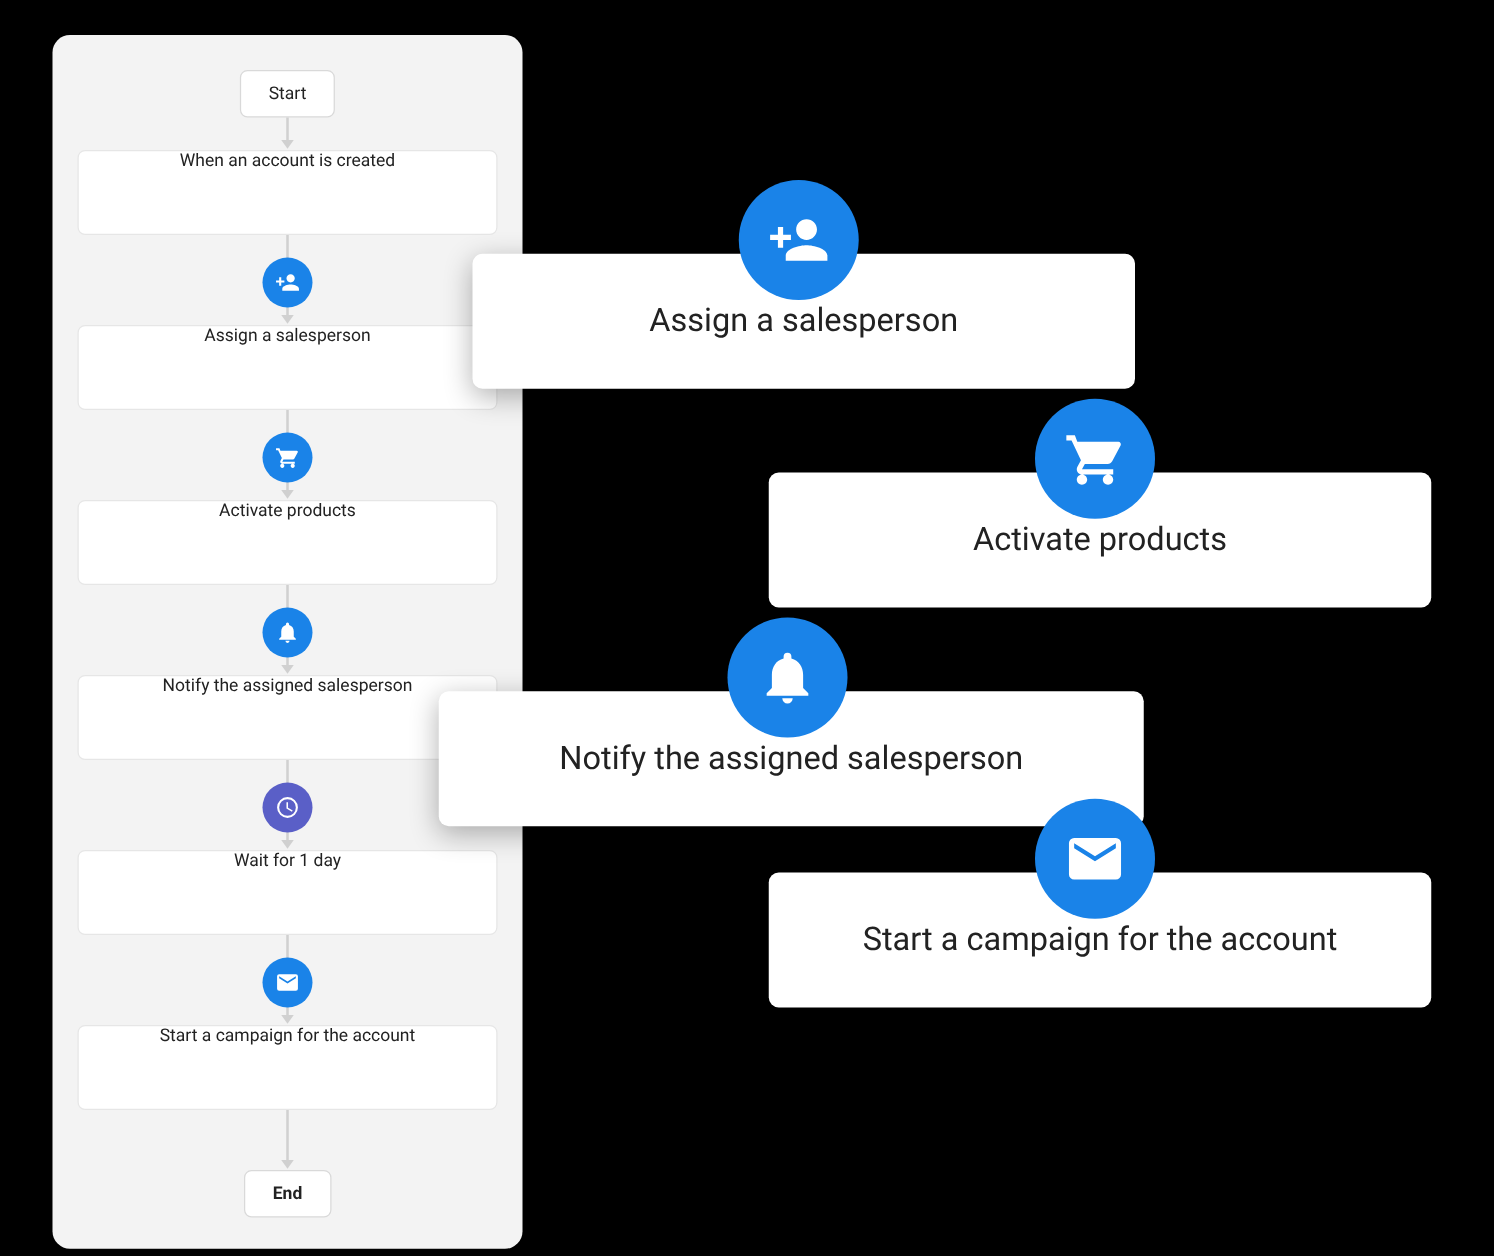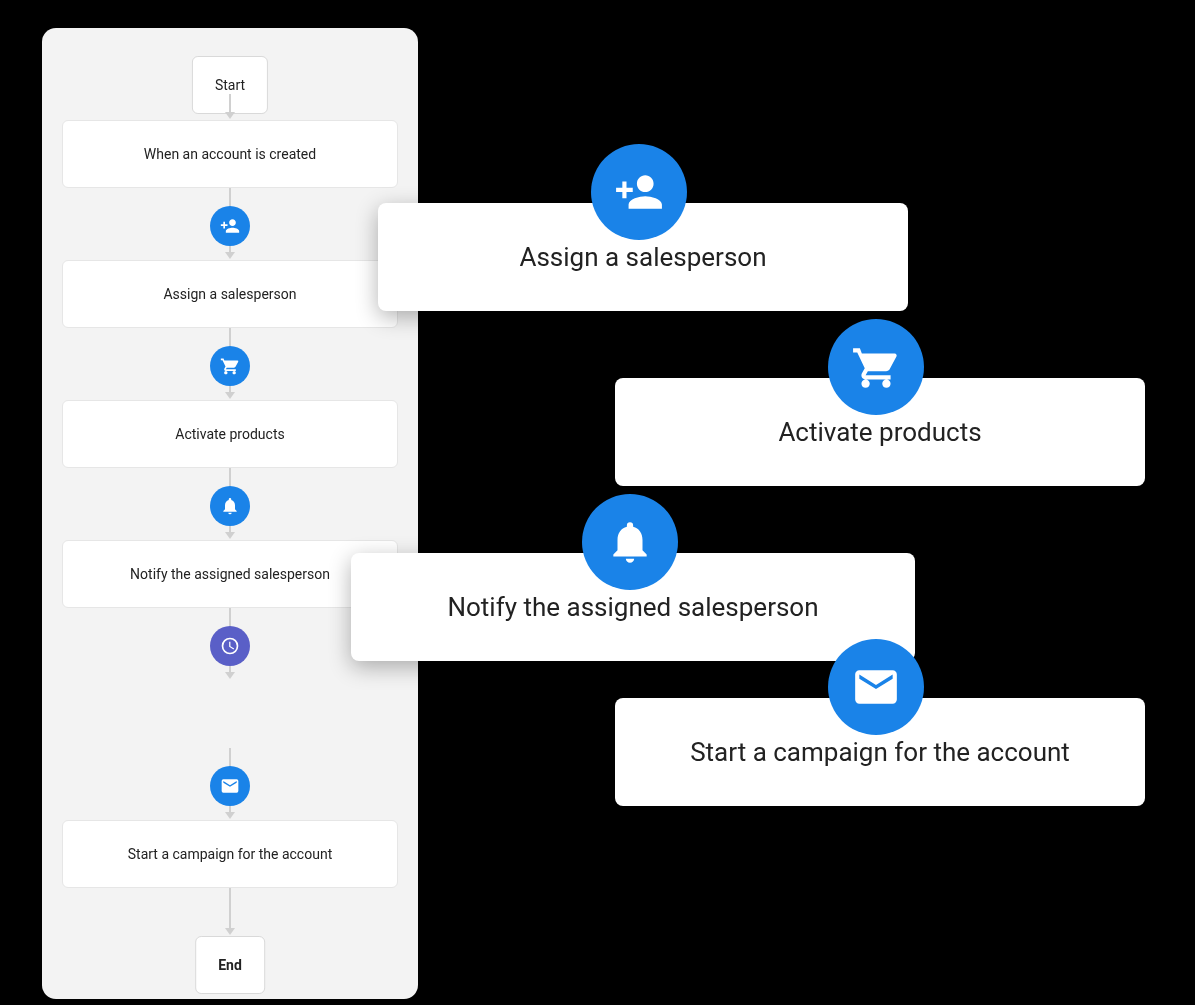--- a/index.html
+++ b/index.html
@@ -23,36 +23,35 @@
     border-radius: 14px;
   }
 
   .node-small {
     position: absolute;
     left: 50%;
     transform: translateX(-50%);
     background: #fff;
     border: 1px solid #d9d9d9;
     border-radius: 6px;
-    padding: 20px 22px;
+    padding: 10px 22px;
     font-size: 14px;
     color: #222;
   }
 
   .node-card {
     position: absolute;
     left: 50%;
     transform: translateX(-50%);
     background: #fff;
     border: 1px solid #e6e6e6;
     border-radius: 6px;
     width: 336px;
     height: 68px;
     display: flex;
-    align-items: center;
     justify-content: center;
     font-size: 14px;
     color: #222;
   }
 
   .connector {
     position: absolute;
     left: 50%;
     transform: translateX(-50%);
     width: 2px;
@@ -155,20 +154,23 @@
     <span>Notify the assigned salesperson</span>
   </div>
   <div class="connector" style="top:580px; height:64px;"></div>
   <div class="arrow-down" style="top:644px;"></div>
 
   <div class="icon-circle purple" style="top:598px;">
     <svg viewBox="0 0 24 24">
         <path d="M12 2a10 10 0 1 0 0 20 10 10 0 0 0 0-20zm0 18a8 8 0 1 1 0-16 8 8 0 0 1 0 16zm.5-13H11v6l5.25 3.15.75-1.23-4.5-2.67z"></path>
       </svg>
   </div>
+  <div class="node-card" style="top:652px;">
+    <span>Wait for 1 day</span>
+  </div>
   <div class="connector" style="top:720px; height:64px;"></div>
   <div class="arrow-down" style="top:784px;"></div>
 
   <div class="icon-circle blue" style="top:738px;">
     <svg viewBox="0 0 24 24">
         <path d="M20 4H4a2 2 0 0 0-2 2v12a2 2 0 0 0 2 2h16a2 2 0 0 0 2-2V6a2 2 0 0 0-2-2zm0 4-8 5-8-5V6l8 5 8-5v2z"></path>
       </svg>
   </div>
   <div class="node-card" style="top:792px;">
     <span>Start a campaign for the account</span>

